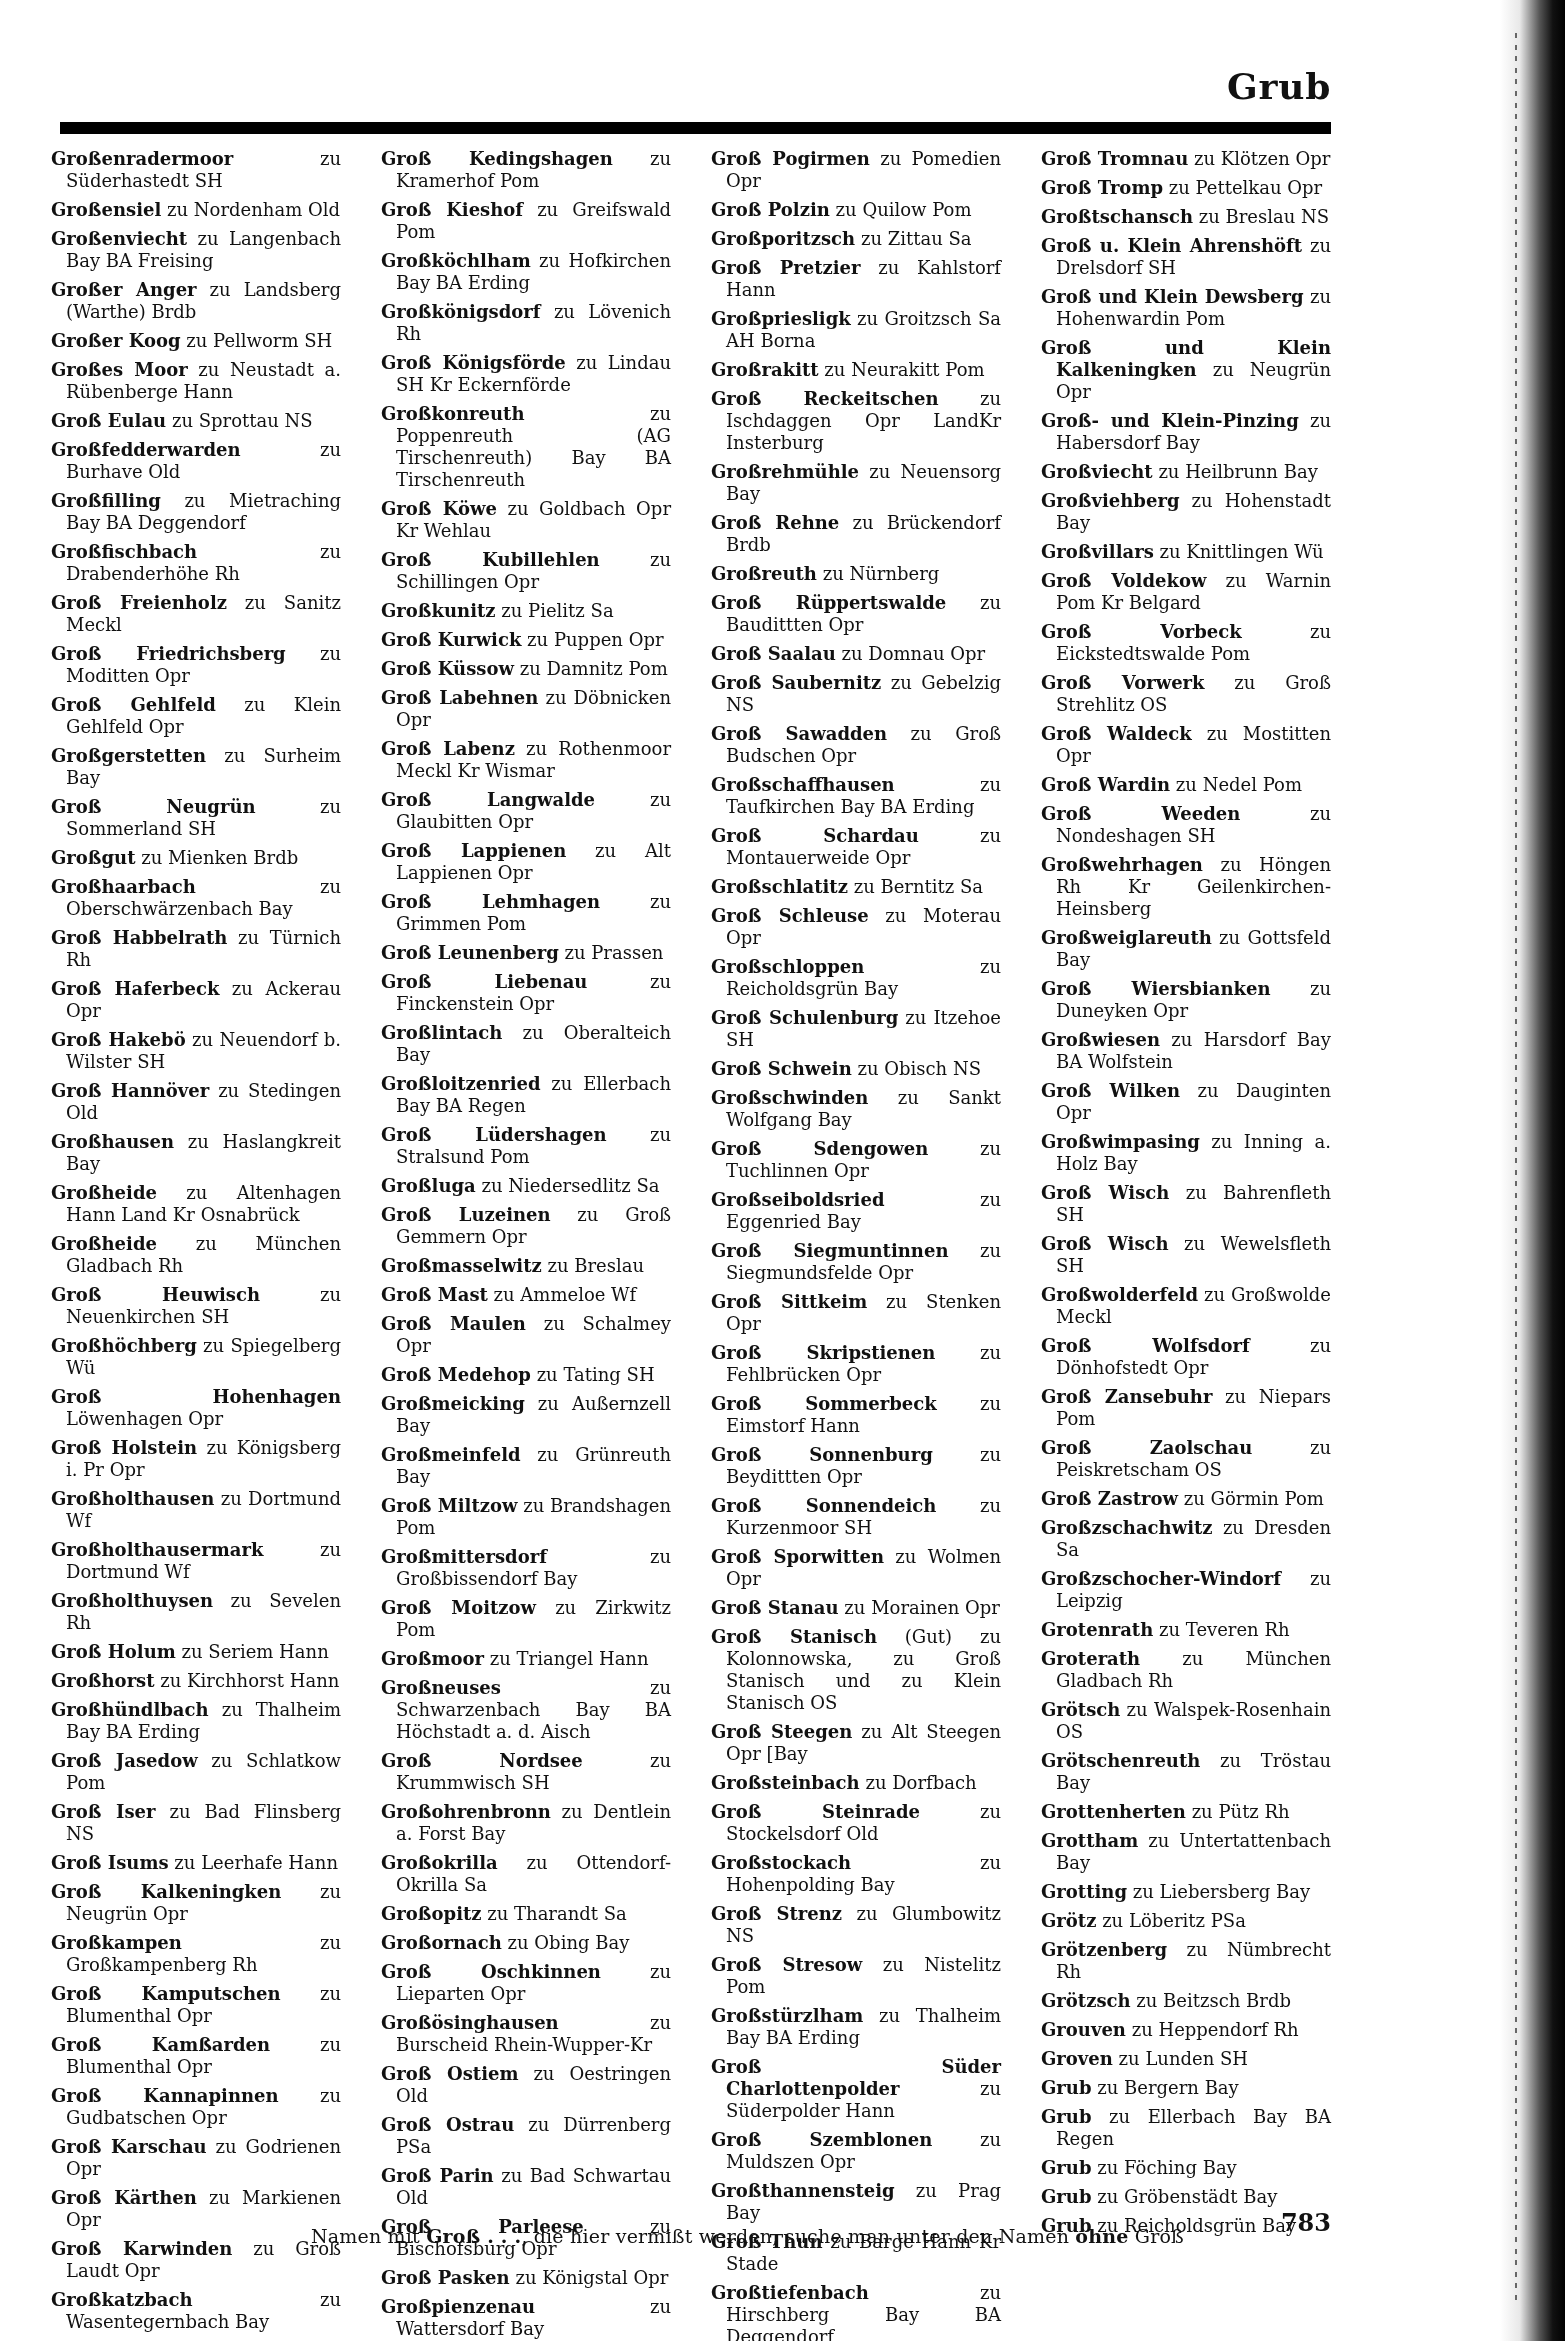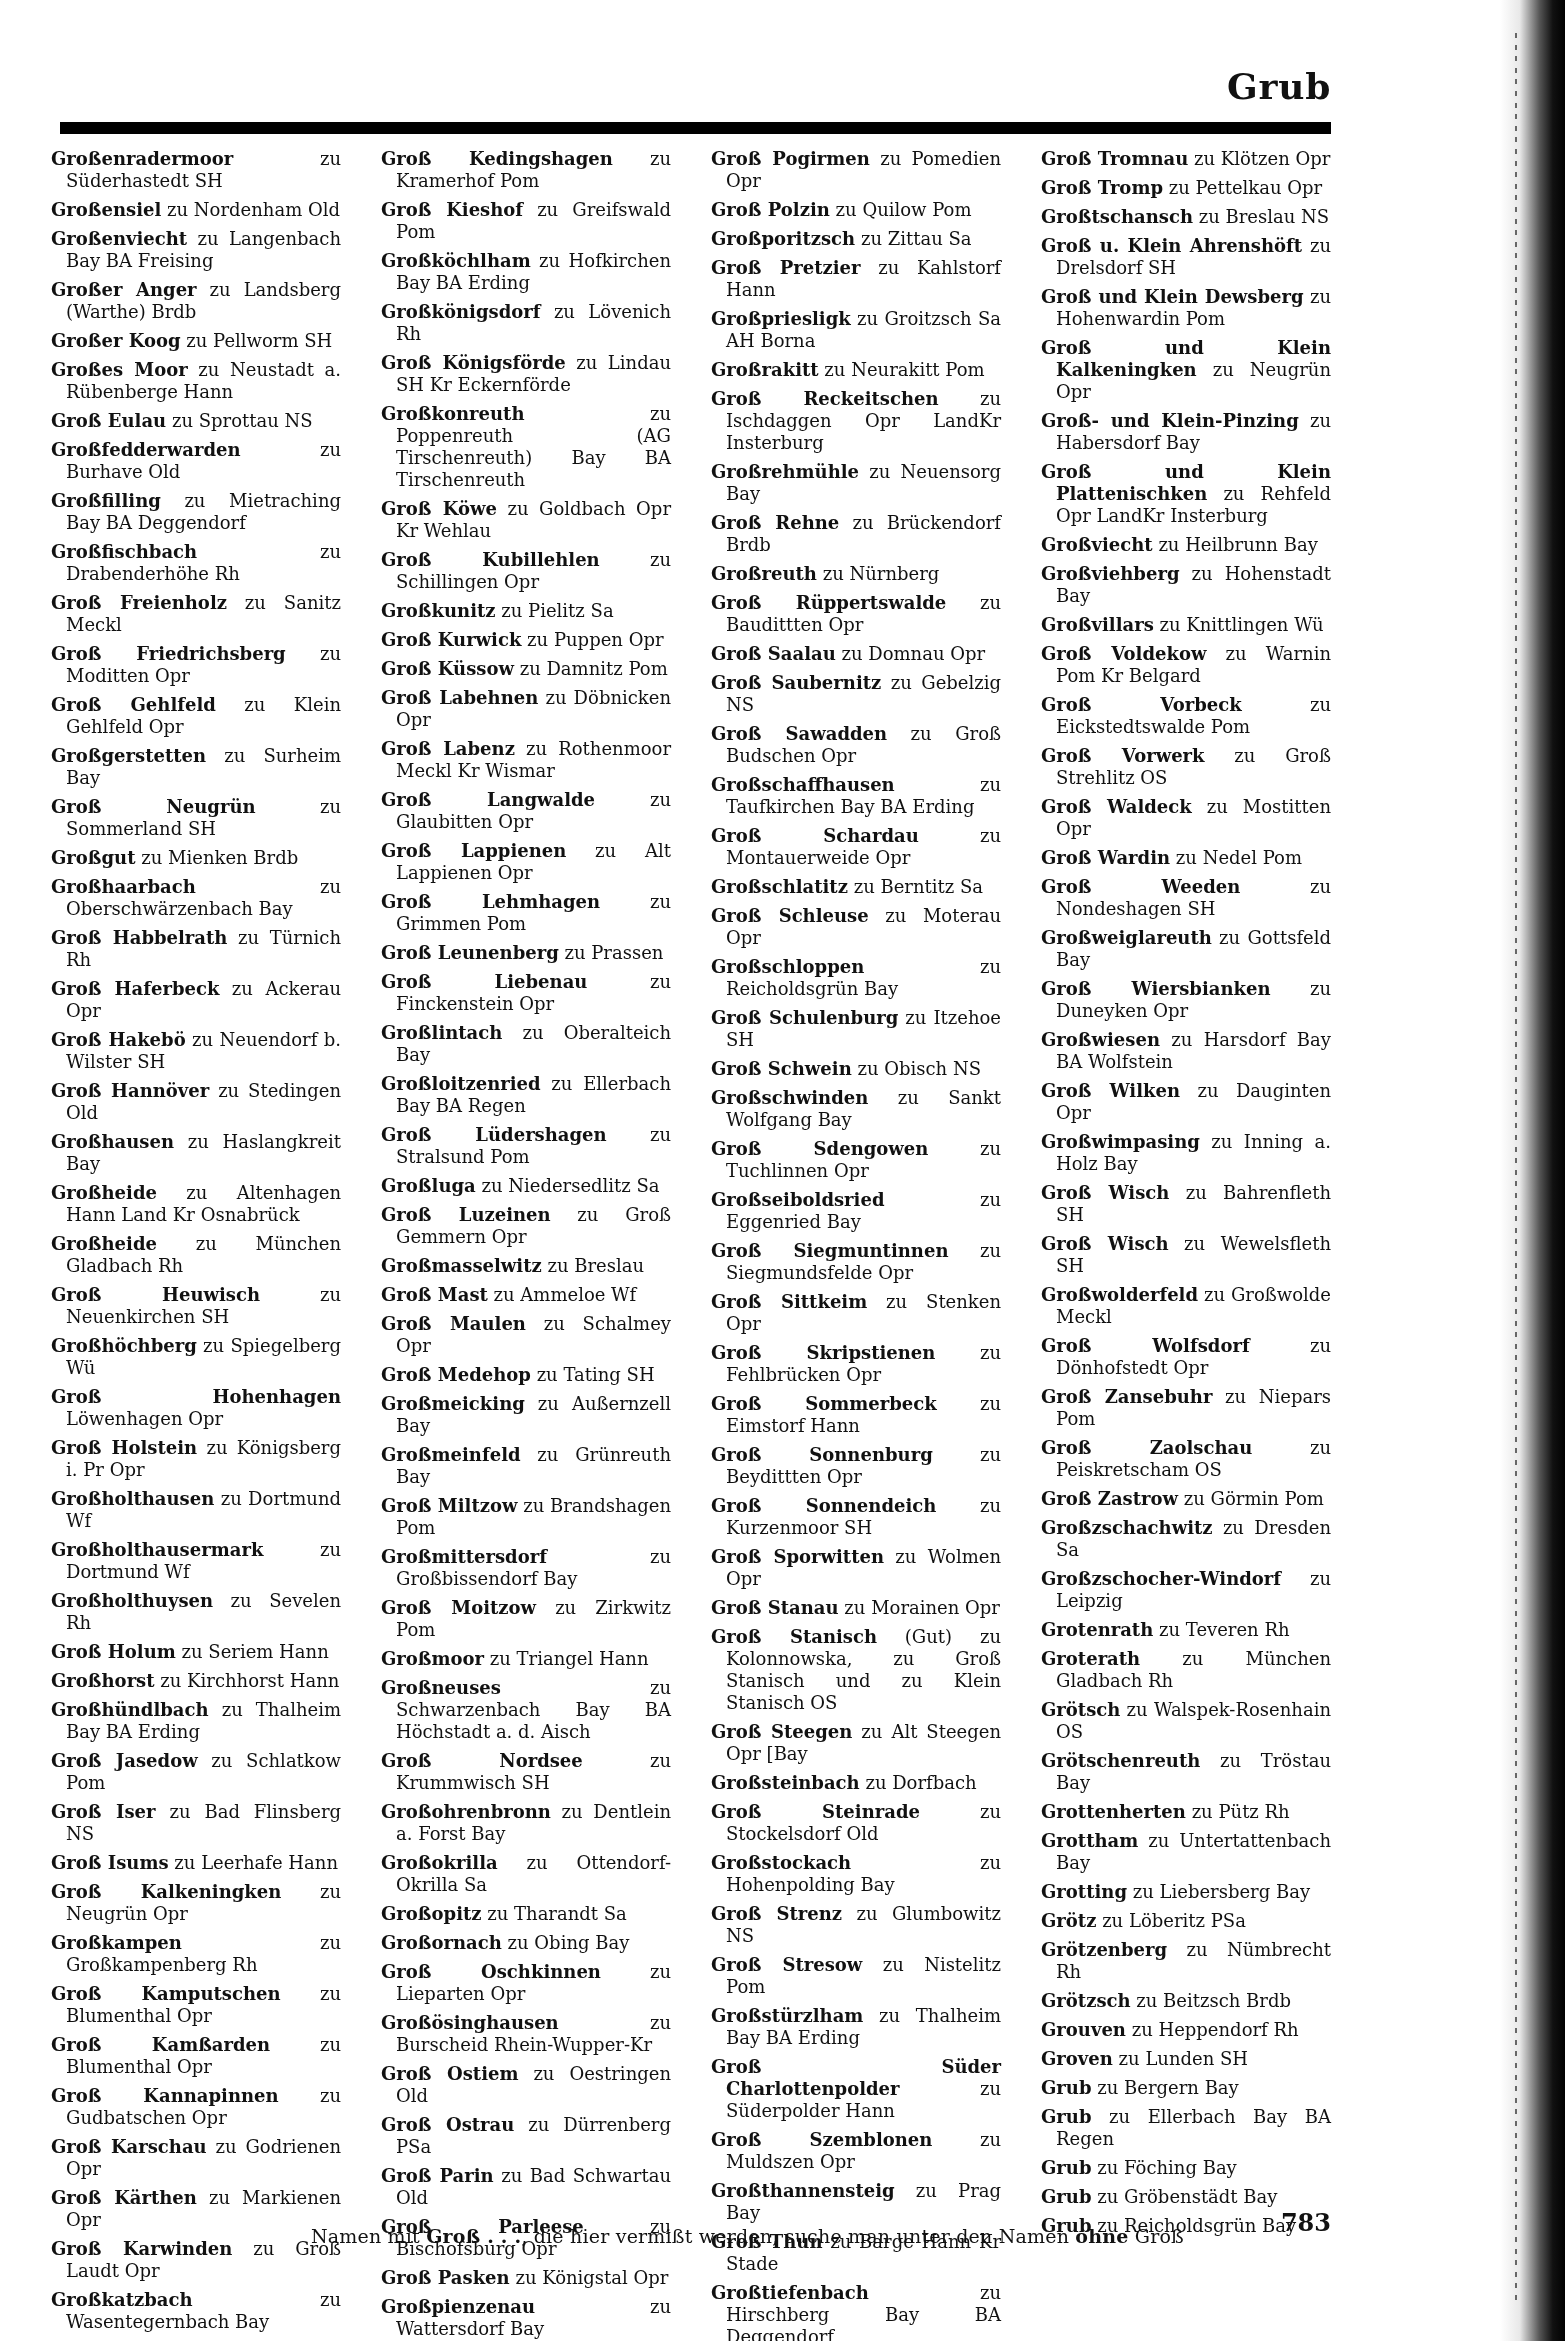--- a/index.html
+++ b/index.html
@@ -199,30 +199,30 @@
       <div class="entry"><span class="name">Groß Trebbow</span><span> zu Barner Stück Meckl</span></div>
     </div>
   <div class="col">
       <div class="entry"><span class="name">Groß Tromnau</span><span> zu Klötzen Opr</span></div>
       <div class="entry"><span class="name">Groß Tromp</span><span> zu Pettelkau Opr</span></div>
       <div class="entry"><span class="name">Großtschansch</span><span> zu Breslau NS</span></div>
       <div class="entry"><span class="name">Groß u. Klein Ahrenshöft</span><span> zu Drelsdorf SH</span></div>
       <div class="entry"><span class="name">Groß und Klein Dewsberg</span><span> zu Hohenwardin Pom</span></div>
       <div class="entry"><span class="name">Groß und Klein Kalkeningken</span><span> zu Neugrün Opr</span></div>
       <div class="entry"><span class="name">Groß- und Klein-Pinzing</span><span> zu Habersdorf Bay</span></div>
-      <div class="entry"><span class="name">Groß und Klein Plattenischken</span><span> zu Rehfeld Opr LandKr Insterburg</span></div>
       <div class="entry"><span class="name">Großviecht</span><span> zu Heilbrunn Bay</span></div>
       <div class="entry"><span class="name">Großviehberg</span><span> zu Hohenstadt Bay</span></div>
       <div class="entry"><span class="name">Großvillars</span><span> zu Knittlingen Wü</span></div>
       <div class="entry"><span class="name">Groß Voldekow</span><span> zu Warnin Pom Kr Belgard</span></div>
       <div class="entry"><span class="name">Groß Vorbeck</span><span> zu Eickstedtswalde Pom</span></div>
       <div class="entry"><span class="name">Groß Vorwerk</span><span> zu Groß Strehlitz OS</span></div>
       <div class="entry"><span class="name">Groß Waldeck</span><span> zu Mostitten Opr</span></div>
       <div class="entry"><span class="name">Groß Wardin</span><span> zu Nedel Pom</span></div>
       <div class="entry"><span class="name">Groß Weeden</span><span> zu Nondeshagen SH</span></div>
+      <div class="entry"><span class="name">Großwehrhagen</span><span> zu Höngen Rh Kr Geilenkirchen-Heinsberg</span></div>
       <div class="entry"><span class="name">Großweiglareuth</span><span> zu Gottsfeld Bay</span></div>
       <div class="entry"><span class="name">Groß Wiersbianken</span><span> zu Duneyken Opr</span></div>
       <div class="entry"><span class="name">Großwiesen</span><span> zu Harsdorf Bay BA Wolfstein</span></div>
       <div class="entry"><span class="name">Groß Wilken</span><span> zu Dauginten Opr</span></div>
       <div class="entry"><span class="name">Großwimpasing</span><span> zu Inning a. Holz Bay</span></div>
       <div class="entry"><span class="name">Groß Wisch</span><span> zu Bahrenfleth SH</span></div>
       <div class="entry"><span class="name">Groß Wisch</span><span> zu Wewelsfleth SH</span></div>
       <div class="entry"><span class="name">Großwolderfeld</span><span> zu Großwolde Meckl</span></div>
       <div class="entry"><span class="name">Groß Wolfsdorf</span><span> zu Dönhofstedt Opr</span></div>
       <div class="entry"><span class="name">Groß Zansebuhr</span><span> zu Niepars Pom</span></div>

